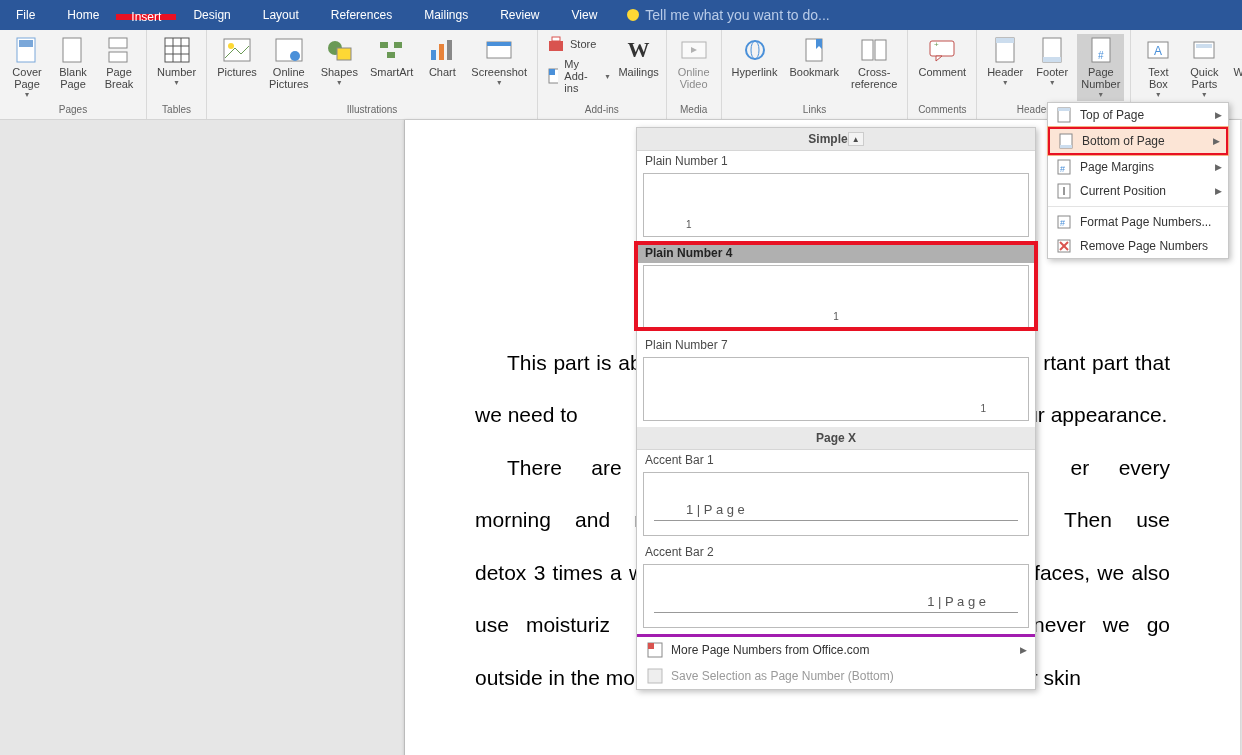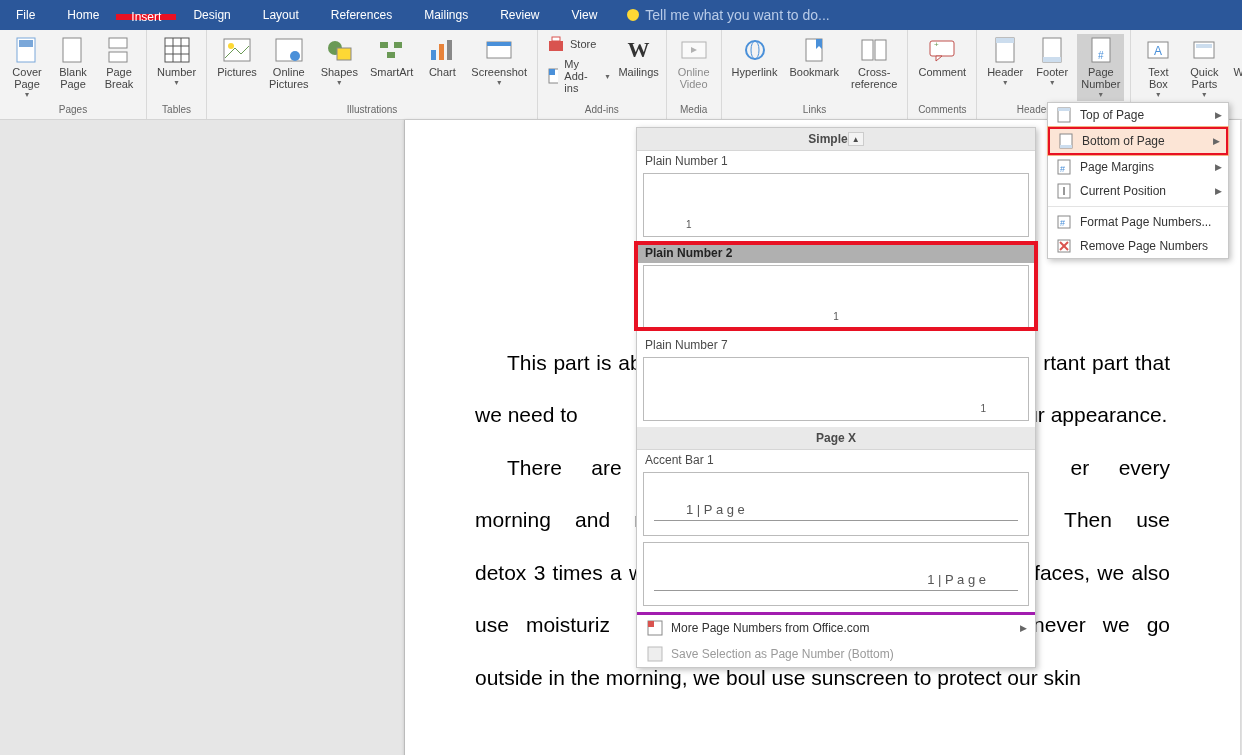--- a/index.html
+++ b/index.html
@@ -434,21 +434,21 @@
     </div>
 
   <div class="gal-section">
     <div class="gal-title">Plain Number 1</div>
     <div class="gal-prev">
         <span class="pn" style="left:42px;bottom:6px;">1</span>
       </div>
   </div>
 
   <div class="gal-section sel">
-    <div class="gal-title">Plain Number 2</div>
+    <div class="gal-title">Plain Number 4</div>
     <div class="gal-prev">
         <span class="pn" style="left:50%;transform:translateX(-50%);bottom:6px;">1</span>
       </div>
     <div class="sel-box"></div>
   </div>
 
   <div class="gal-section">
     <div class="gal-title">Plain Number 7</div>
     <div class="gal-prev">
         <span class="pn" style="right:42px;bottom:6px;">1</span>
@@ -461,20 +461,21 @@
 
   <div class="gal-section">
     <div class="gal-title">Accent Bar 1</div>
     <div class="gal-prev accent-prev">
         <div class="line"></div>
         <span class="pt" style="left:42px;bottom:18px;">1 | P a g e</span>
       </div>
   </div>
 
   <div class="gal-section">
+    <div class="gal-title">Accent Bar 2</div>
     <div class="gal-prev accent-prev">
         <div class="line"></div>
         <span class="pt" style="right:42px;bottom:18px;">1 | P a g e</span>
       </div>
   </div>
 
   <div class="gal-footer">
     <div class="mi">
         <svg width="16" height="16">
           <rect x="1" y="1" width="14" height="14" fill="#fff" stroke="#888"></rect>

